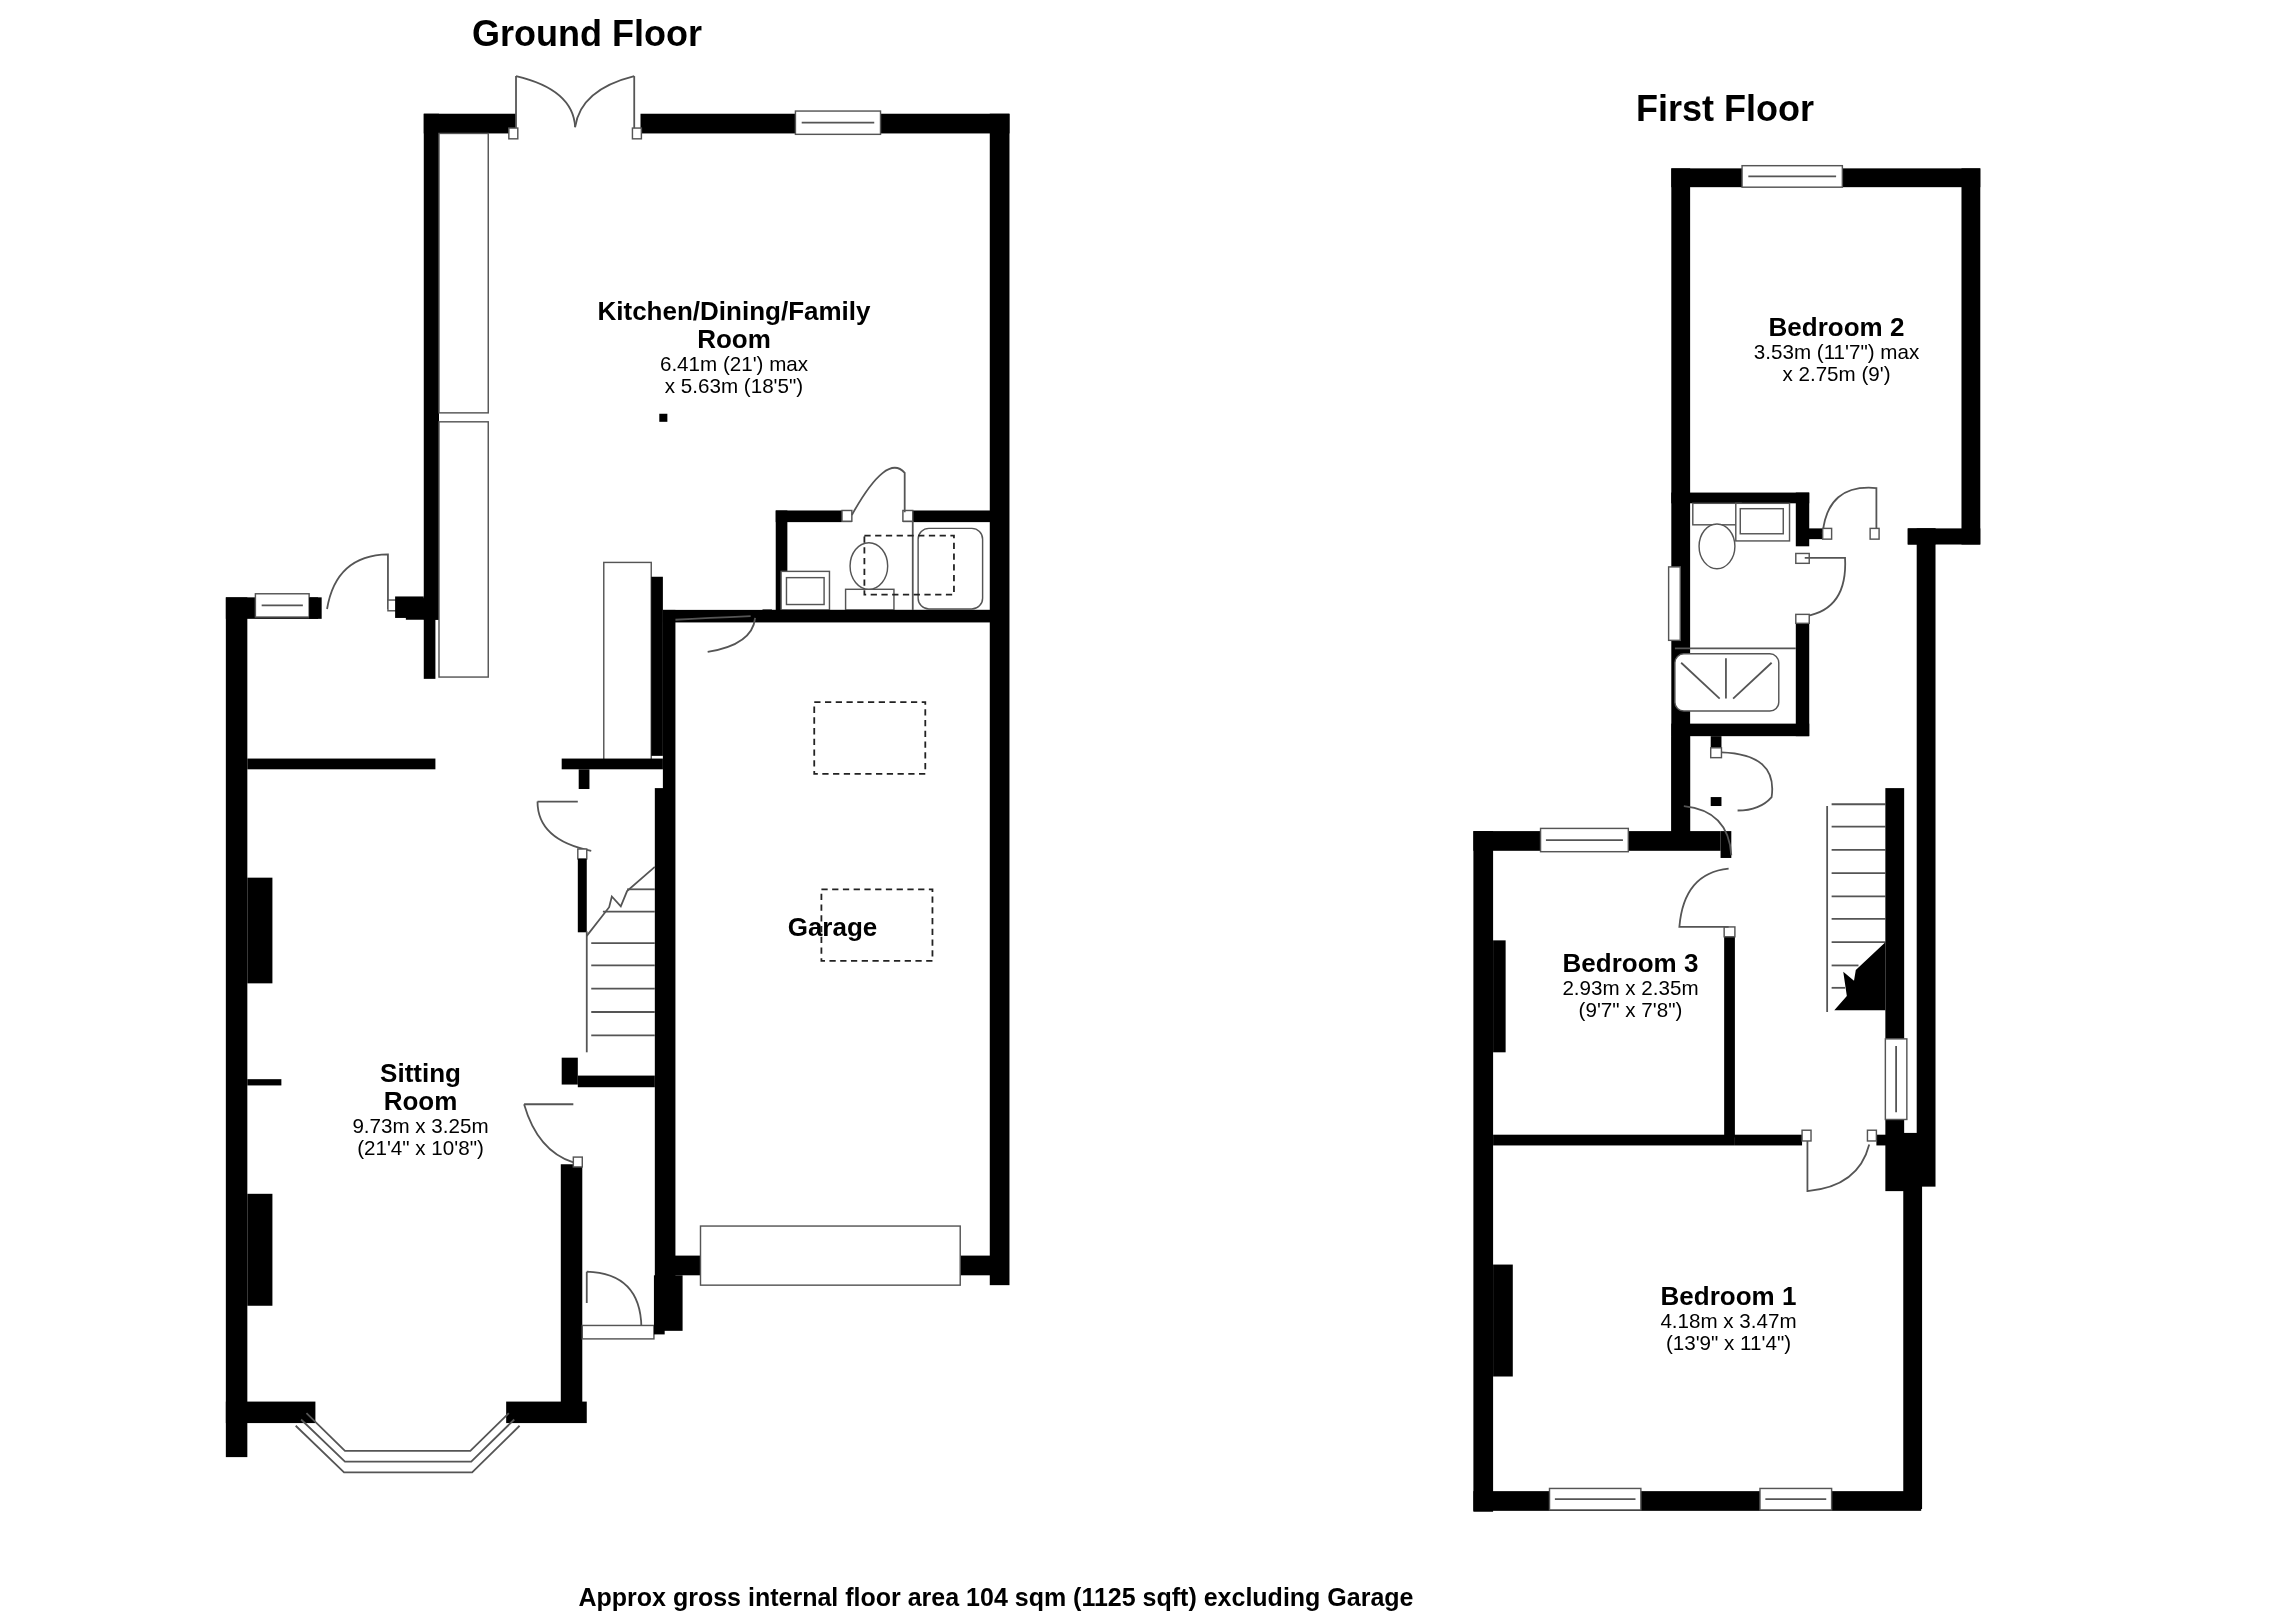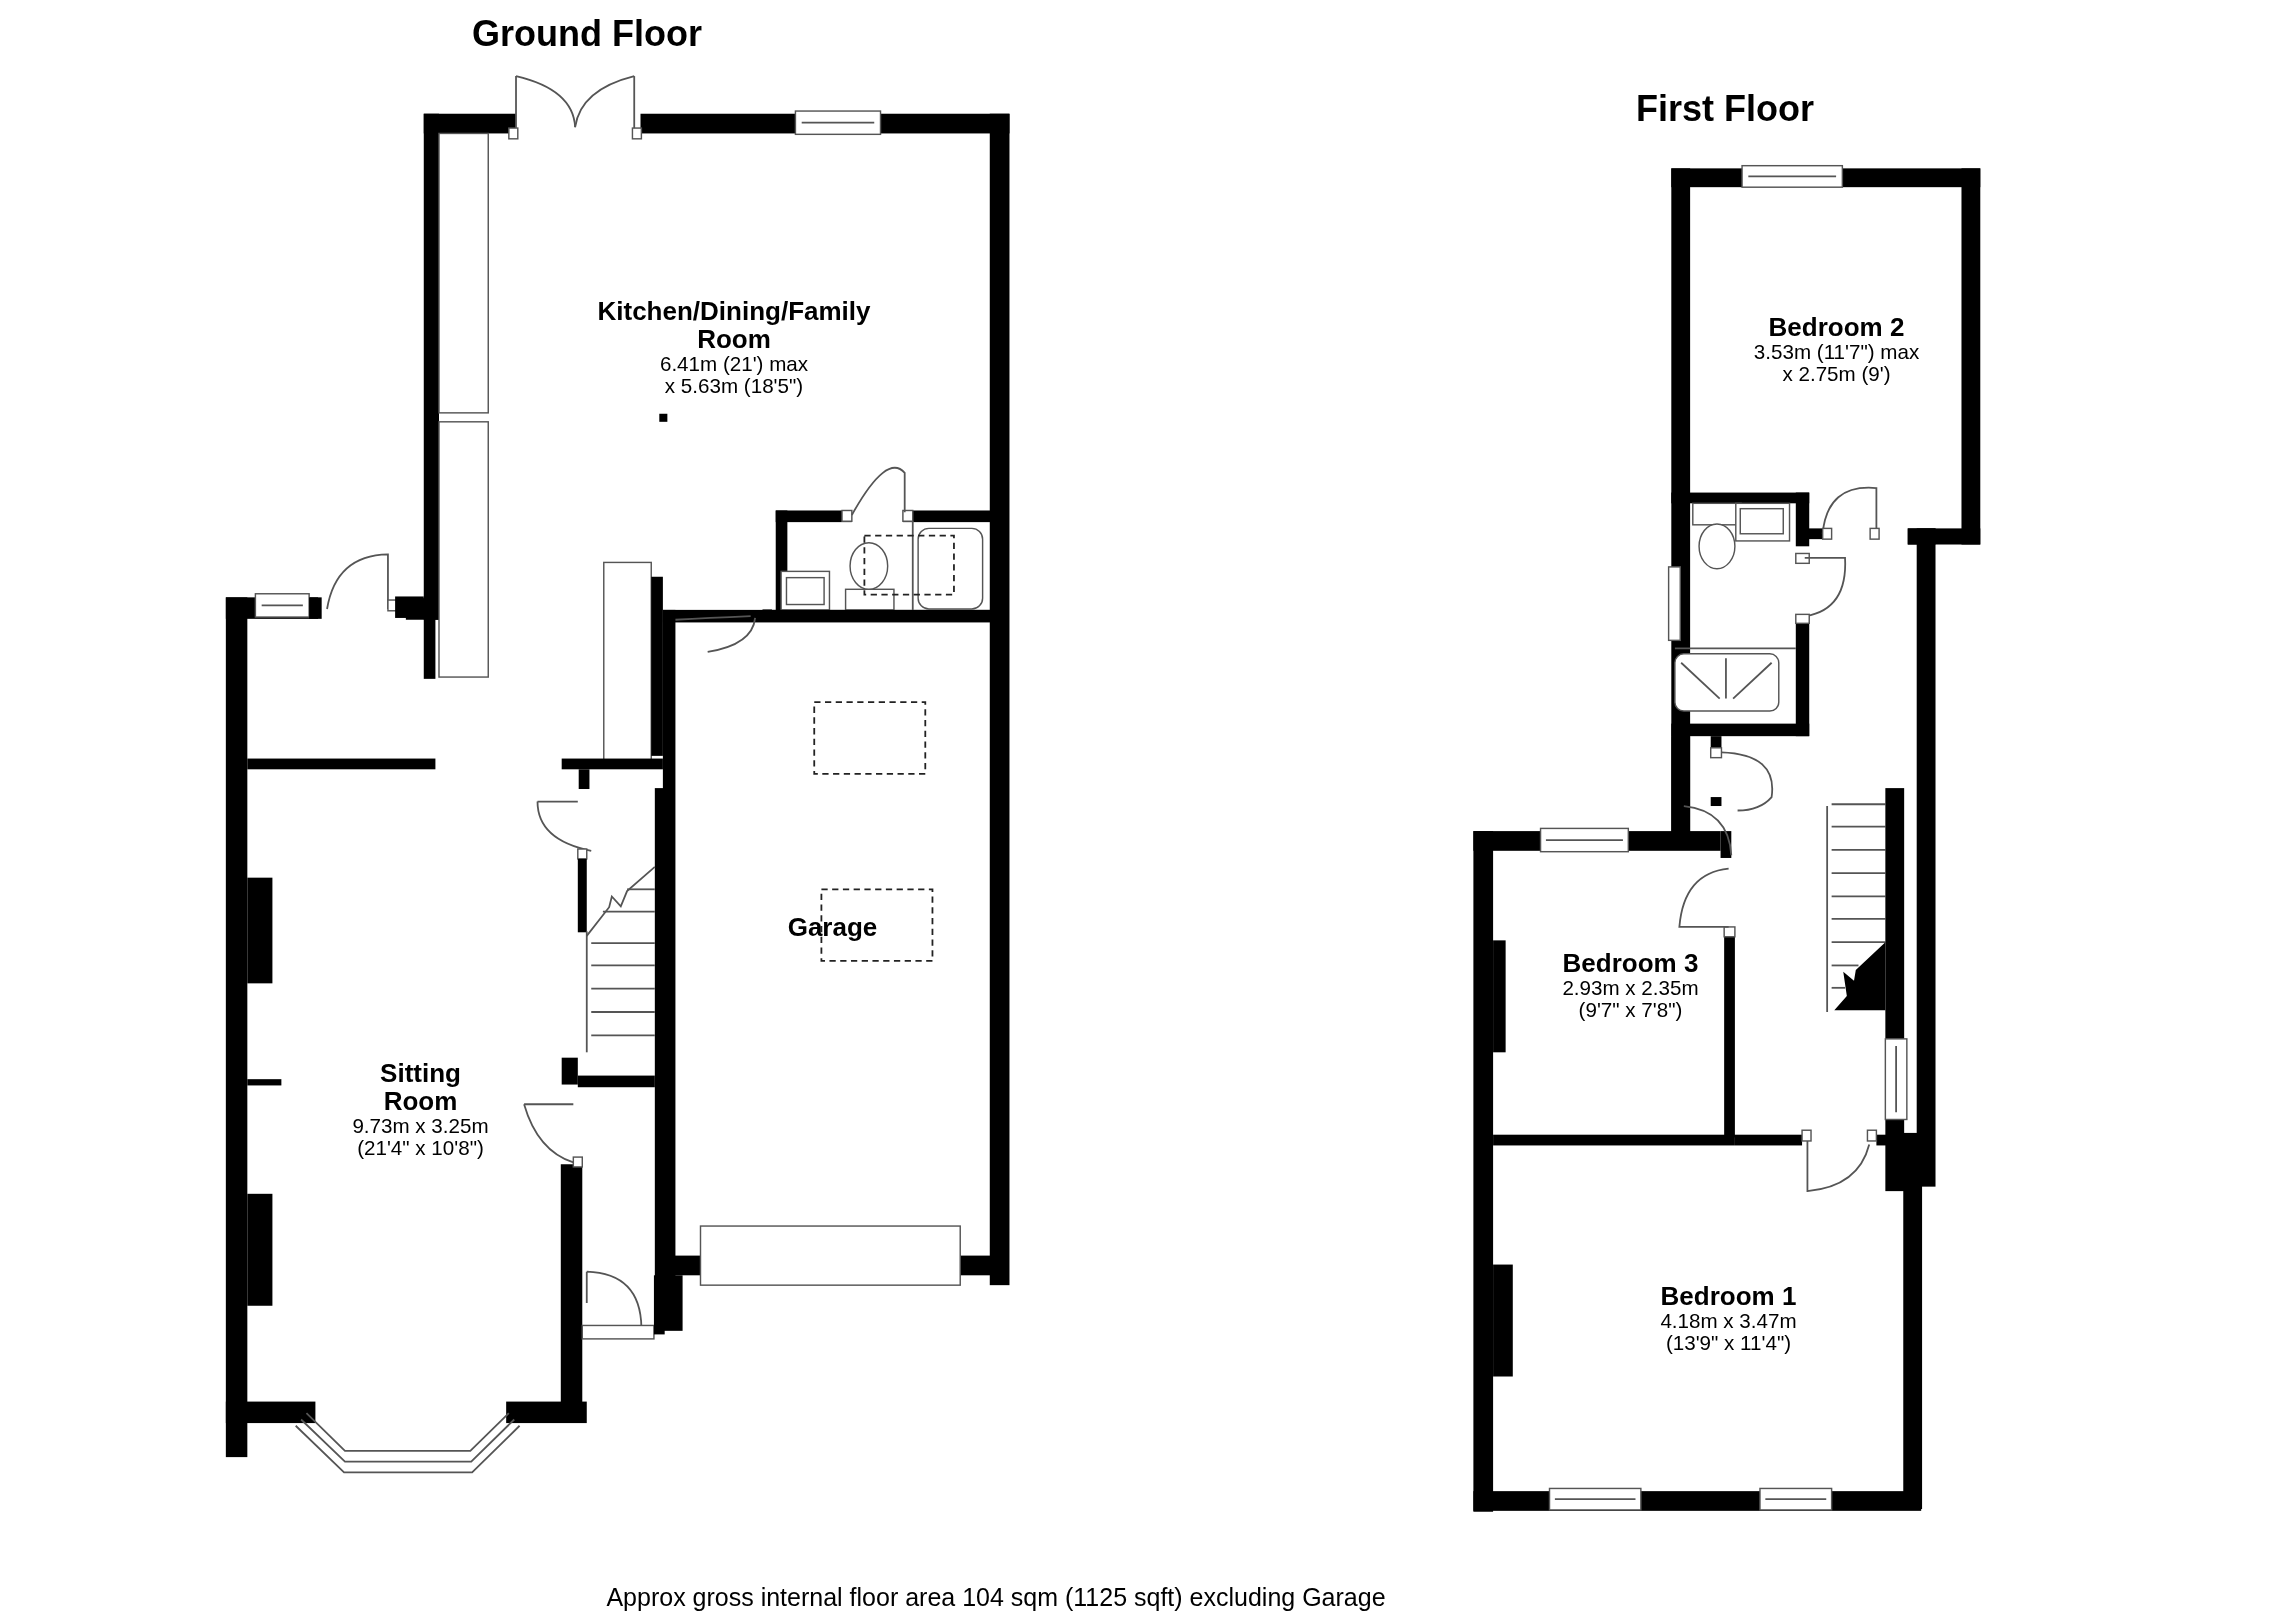--- a/index.html
+++ b/index.html
@@ -2,21 +2,21 @@
 <html style="font-size:14.3px"><head>
   <meta charset="utf-8">
   <style>
     html, body { margin:0; padding:0; background:#ffffff; }
     body { width:2293px; height:1621px; position:relative; overflow:hidden; font-family:"Liberation Sans", sans-serif; color:#000; }
     svg.plan { position:absolute; left:0; top:0; width:2293px; height:1621px; }
     .lbl { position:absolute; text-align:center; line-height:1.08; white-space:nowrap; }
     .floor-title { font-weight:bold; font-size:36px; position:absolute; }
     .room-name { font-weight:bold; font-size:26px; display:block; }
     .room-dim { font-size:20.6px; display:block; }
-    .footer { position:absolute; left:0; width:1992px; top:1583px; text-align:center; font-weight:normal; font-size:25px; }
+    .footer { position:absolute; left:0; width:1992px; top:1583px; text-align:center; font-weight:bold; font-size:25px; }
     .w { fill:#000; }
     .ln { fill:none; stroke:#555; stroke-width:2; }
     .thin { fill:#fff; stroke:#555; stroke-width:1.6; }
     .dash { fill:none; stroke:#222; stroke-width:2; stroke-dasharray:7 5; }
   </style>
 </head>
 <body>
 
 <svg class="plan" viewBox="0 0 2560 1810" xmlns="http://www.w3.org/2000/svg">
 

